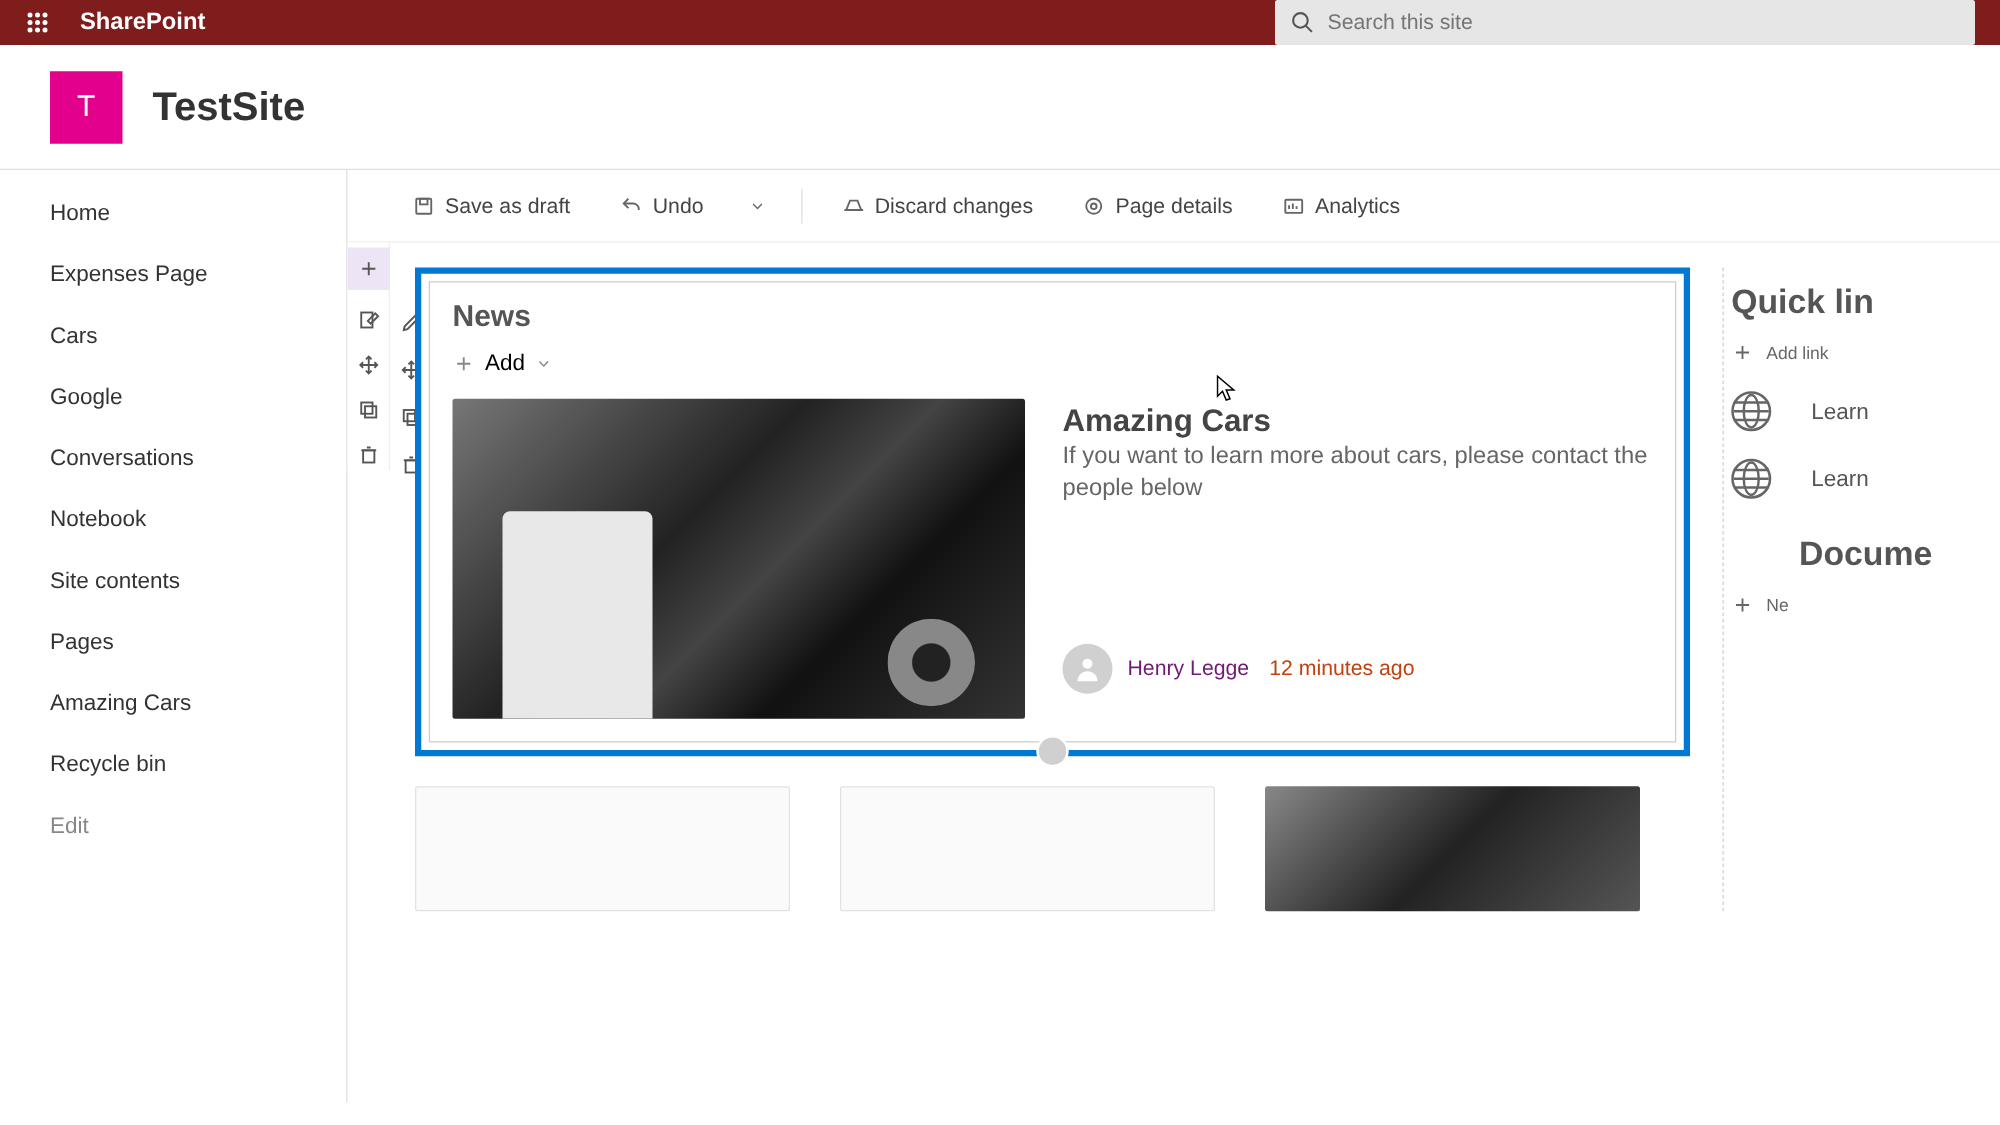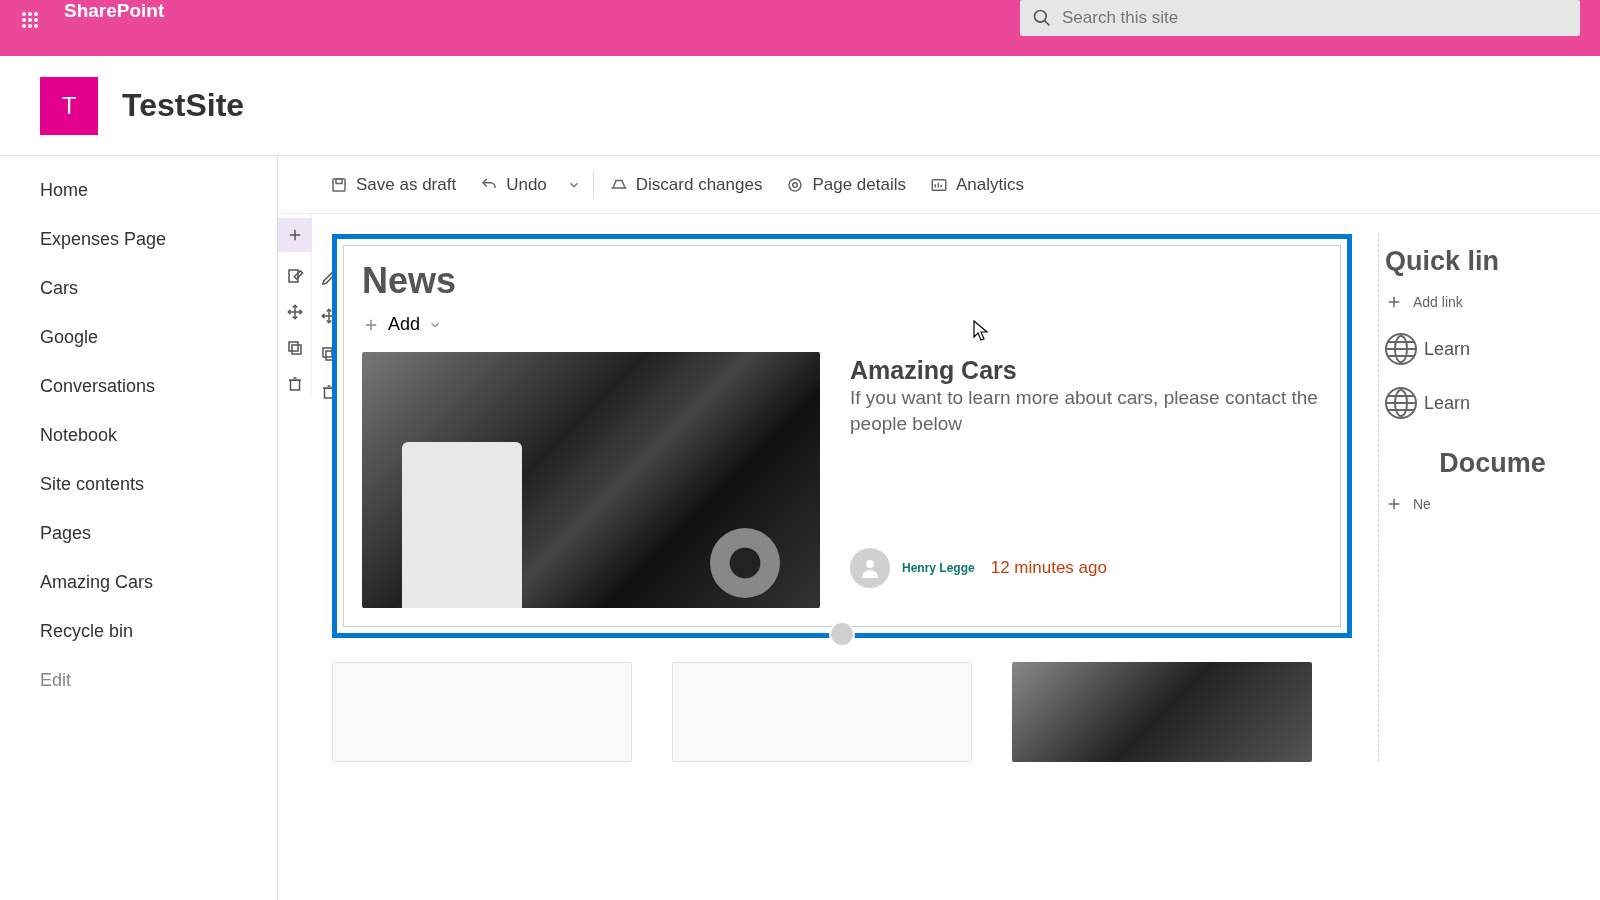--- a/index.html
+++ b/index.html
@@ -1,84 +1,84 @@
 <!DOCTYPE html>
 <html><head>
 <meta charset="utf-8">
 <style>
 * { margin: 0; padding: 0; box-sizing: border-box; font-family: "Segoe UI", Arial, sans-serif; }
 body { background: #fff; overflow: hidden; width: 1600px; height: 900px; }
 
-.top-bar { height: 56px; background: #ec4899; display: flex; padding: 0 10px; }
+.top-bar { height: 36px; background: #7f1d1d; display: flex; align-items: center; padding: 0 10px; }
 .waffle { width: 40px; height: 40px; display: flex; align-items: center; justify-content: center; cursor: pointer; }
 .waffle svg { fill: #fff; }
 .brand { color: #fff; font-size: 19px; font-weight: 600; margin-left: 14px; }
 .search-wrap { margin-left: auto; margin-right: 10px; }
 .search-box { width: 560px; height: 36px; background: #e6e6e6; border: none; border-radius: 2px; display: flex; align-items: center; padding: 0 12px; }
 .search-box svg { stroke: #555; fill: none; margin-right: 10px; }
 .search-box input { border: none; background: transparent; outline: none; font-size: 17px; flex: 1; color: #333; }
 
 .site-header { height: 100px; display: flex; align-items: center; padding-left: 40px; border-bottom: 1px solid #e0e0e0; }
 .site-logo { width: 58px; height: 58px; background: #e3008c; color: #fff; display: flex; align-items: center; justify-content: center; font-size: 24px; font-weight: 400; }
 .site-title { font-size: 32px; font-weight: 600; margin-left: 24px; color: #333; }
 
 .body-wrap { display: flex; height: calc(900px - 154px); }
 .left-nav { width: 278px; border-right: 1px solid #e0e0e0; padding-top: 10px; }
 .left-nav .nav-item { padding: 14px 8px 14px 40px; font-size: 18px; color: #333; cursor: pointer; }
 .left-nav .nav-item.edit { color: #888; }
 
 .content { flex: 1; position: relative; }
-.cmd-bar { height: 58px; display: flex; align-items: center; padding-left: 40px; gap: 0; border-bottom: 1px solid #eee; }
+.cmd-bar { height: 58px; display: flex; align-items: center; padding-left: 40px; gap: 16px; border-bottom: 1px solid #eee; }
 .cmd { display: flex; align-items: center; gap: 8px; padding: 6px 12px; font-size: 17px; color: #444; cursor: pointer; }
 .cmd svg { stroke: #666; fill: none; }
 .cmd-div { width: 1px; height: 28px; background: #ddd; margin: 0 4px; }
 
 .rail { position: absolute; left: 0; top: 58px; width: 34px; background: #fff; border-right: 1px solid #eee; display: flex; flex-direction: column; align-items: center; gap: 12px; padding-top: 4px; }
 .rail .plus-box { width: 34px; height: 34px; background: #ede4f5; display: flex; align-items: center; justify-content: center; cursor: pointer; }
 .rail .tool { width: 24px; height: 24px; display: flex; align-items: center; justify-content: center; cursor: pointer; }
 .rail svg { stroke: #555; fill: none; }
 
 .inner-rail { position: absolute; left: 34px; top: 100px; width: 34px; display: flex; flex-direction: column; align-items: center; gap: 14px; padding-top: 10px; }
 .inner-rail .tool { width: 24px; height: 24px; display: flex; align-items: center; justify-content: center; cursor: pointer; }
 .inner-rail svg { stroke: #555; fill: none; }
 
 .canvas { margin-left: 34px; padding: 20px 0 0 20px; display: flex; gap: 20px; }
 .main-col { flex: 0 0 1020px; }
 .right-col { flex: 1; padding-top: 6px; padding-left: 6px; border-left: 1px dashed #d0d0d0; margin-left: 6px;}
 
 .news-part { border: 5px solid #0078d4; padding: 6px; position: relative; }
 .news-inner { border: 1px solid #ccc; padding: 14px 18px 18px 18px; }
-.news-title { font-size: 36px; font-weight: 600; color: #555; }
+.news-title { font-size: 24px; font-weight: 600; color: #555; }
 .add-btn { display: inline-flex; align-items: center; gap: 8px; color: #000000; font-size: 18px; margin-top: 12px; cursor: pointer; }
 .add-btn svg { stroke: #888; fill: none; }
 .news-body { display: flex; gap: 30px; margin-top: 14px; }
 .news-img { width: 458px; height: 256px; background: linear-gradient(135deg, #777 0%, #222 40%, #444 55%, #111 70%, #333 100%); border-radius: 2px; position: relative; overflow: hidden;}
 .news-img::before { content:""; position:absolute; left:40px; top:90px; width:120px; height:166px; background:#e8e8e8; border-radius: 6px 6px 0 0;}
 .news-img::after { content:""; position:absolute; right:40px; bottom:10px; width:70px; height:70px; border-radius:50%; background:radial-gradient(circle,#222 30%, transparent 32%), #888;}
 .news-text { flex: 1; padding-top: 4px; }
 .art-title { font-size: 25px; font-weight: 600; color: #444; }
 .art-desc { font-size: 19px; color: #666; margin-top: 0; line-height: 1.4; }
 .author-row { display: flex; align-items: center; gap: 12px; margin-top: 110px; }
 .avatar { width: 40px; height: 40px; border-radius: 50%; background: #d0d0d0; display: flex; align-items: center; justify-content: center; }
 .avatar svg { fill: #fff; }
-.author-name { font-weight: 700; color: #0f766e; font-size: 12px; }
+.author-name { font-weight: 400; color: #701a75; font-size: 17px; }
 .post-time { color: #c2410c; font-size: 17px; margin-left: 4px; }
 .handle { position: absolute; bottom: -14px; left: 50%; transform: translateX(-50%); width: 26px; height: 26px; border-radius: 50%; background: #d0d0d0; border: 2px solid #fff; cursor: pointer; }
 
 .activity-head { display: flex; justify-content: space-between; align-items: baseline; margin-top: 30px; padding-right: 40px; }
 .activity-title { font-size: 28px; font-weight: 600; color: #555; }
 .see-all { font-size: 17px; color: #666; cursor: pointer; }
 .activity-row { display: flex; gap: 40px; margin-top: 24px; }
 .act-card { width: 300px; height: 100px; border: 1px solid #e2e2e2; border-radius: 2px; background: #fafafa; }
 .act-card.img { background: linear-gradient(135deg, #888 0%, #222 50%, #555 100%); border: none; }
 
 .right-title { font-size: 27px; font-weight: 600; color: #555; margin-top: 6px; }
 .right-add { display: flex; align-items: center; gap: 10px; color: #666; font-size: 14px; margin-top: 16px; cursor: pointer;}
 .right-add svg { stroke: #666; fill: none; }
-.link-item { display: flex; align-items: center; gap: 7px; margin-top: 22px; font-size: 18px; color: #555; cursor:pointer; }
+.link-item { display: flex; align-items: center; gap: 32px; margin-top: 22px; font-size: 18px; color: #555; cursor:pointer; }
 .globe { width: 32px; height: 32px; border: 2px solid #666; border-radius: 50%; position: relative; flex-shrink: 0;}
 .globe::before { content:""; position:absolute; left:50%; top:0; bottom:0; width:10px; border:2px solid #666; border-radius:50%; transform:translateX(-50%); }
 .globe::after { content:""; position:absolute; top:50%; left:0; right:0; height:2px; background:#666; transform:translateY(-50%); box-shadow: 0 -7px 0 #666, 0 7px 0 #666; }
 
 .cursor { position: absolute; left: 695px; top: 164px; pointer-events: none; }
 </style>
 </head>
 <body>
 
 <div class="top-bar">

